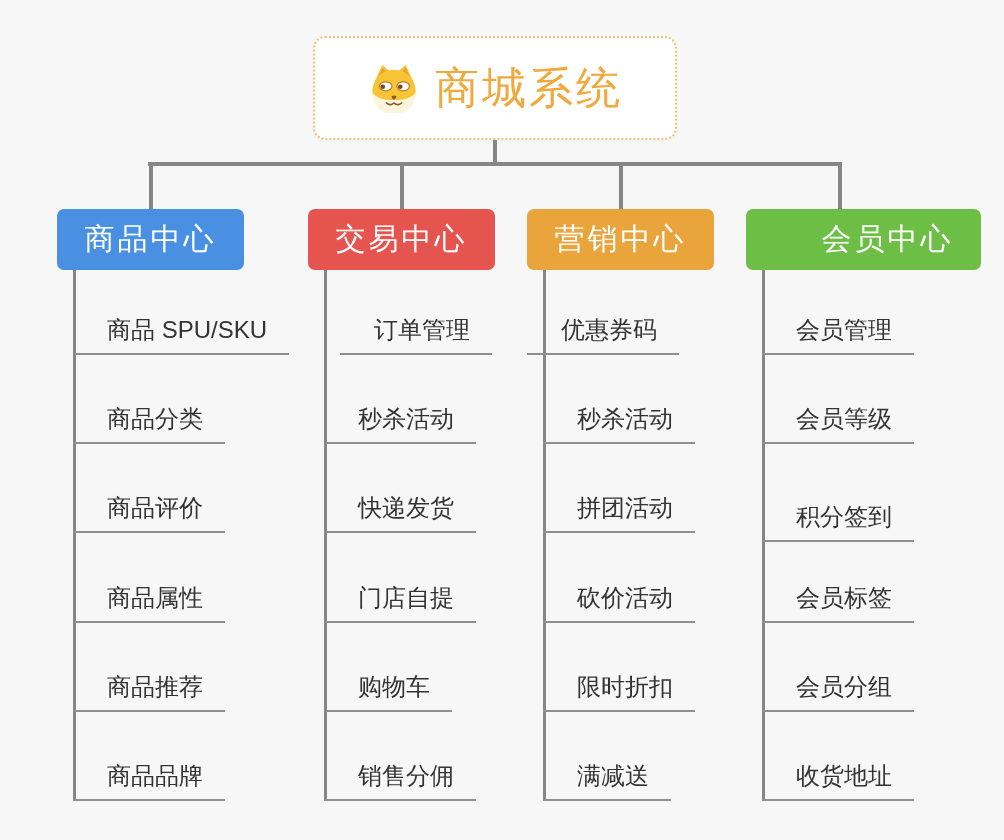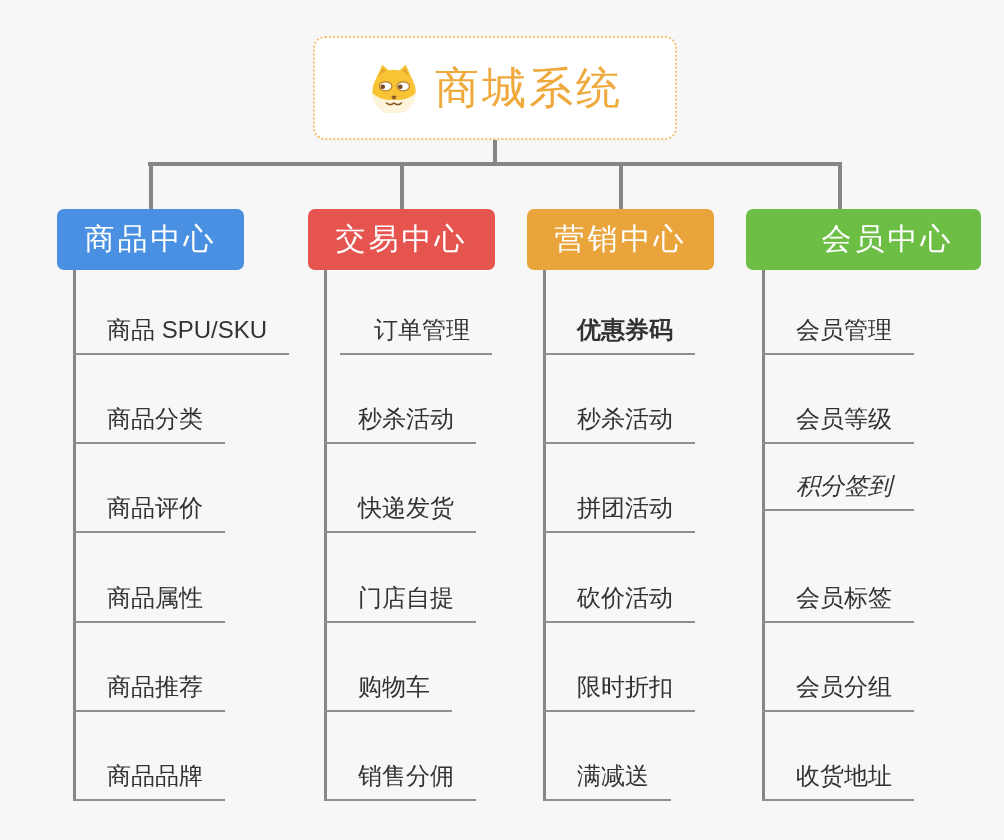--- a/index.html
+++ b/index.html
@@ -120,30 +120,30 @@
       </div>
       <div class="child-topic" style="left: 324px; top: 314px; border-bottom-color: rgb(143, 143, 143); margin-left: 16px;"><span>订单管理</span></div>
       <div class="child-topic" style="left: 324px; top: 403px; border-bottom-color: rgb(143, 143, 143);"><span>秒杀活动</span></div>
       <div class="child-topic" style="left: 324px; top: 492px; border-bottom-color: rgb(143, 143, 143);"><span>快递发货</span></div>
       <div class="child-topic" style="left: 324px; top: 582px; border-bottom-color: rgb(143, 143, 143);"><span>门店自提</span></div>
       <div class="child-topic" style="left: 324px; top: 671px; border-bottom-color: rgb(143, 143, 143);"><span>购物车</span></div>
       <div class="child-topic" style="left: 324px; top: 760px; border-bottom-color: rgb(143, 143, 143);"><span>销售分佣</span></div>
       <div class="branch-node" style="left: 527px; background: rgb(233, 164, 59);">
         <span>营销中心</span>
       </div>
-      <div class="child-topic" style="left: 543px; top: 314px; border-bottom-color: rgb(143, 143, 143); font-weight: bold;"><span>优惠券码</span></div>
+      <div class="child-topic" style="left: 527px; top: 314px; border-bottom-color: rgb(143, 143, 143);"><span>优惠券码</span></div>
       <div class="child-topic" style="left: 543px; top: 403px; border-bottom-color: rgb(143, 143, 143);"><span>秒杀活动</span></div>
       <div class="child-topic" style="left: 543px; top: 492px; border-bottom-color: rgb(143, 143, 143);"><span>拼团活动</span></div>
       <div class="child-topic" style="left: 543px; top: 582px; border-bottom-color: rgb(143, 143, 143);"><span>砍价活动</span></div>
       <div class="child-topic" style="left: 543px; top: 671px; border-bottom-color: rgb(143, 143, 143);"><span>限时折扣</span></div>
       <div class="child-topic" style="left: 543px; top: 760px; border-bottom-color: rgb(143, 143, 143);"><span>满减送</span></div>
       <div class="branch-node" style="left: 746px; background: rgb(108, 190, 69); padding-left: 48px;">
         <span>会员中心</span>
       </div>
       <div class="child-topic" style="left: 762px; top: 314px; border-bottom-color: rgb(143, 143, 143);"><span>会员管理</span></div>
       <div class="child-topic" style="left: 762px; top: 403px; border-bottom-color: rgb(143, 143, 143);"><span>会员等级</span></div>
-      <div class="child-topic" style="left: 762px; top: 470px; border-bottom-color: rgb(143, 143, 143); font-style: italic;"><span>积分签到</span></div>
+      <div class="child-topic" style="left: 762px; top: 501px; border-bottom-color: rgb(143, 143, 143);"><span>积分签到</span></div>
       <div class="child-topic" style="left: 762px; top: 582px; border-bottom-color: rgb(143, 143, 143);"><span>会员标签</span></div>
       <div class="child-topic" style="left: 762px; top: 671px; border-bottom-color: rgb(143, 143, 143);"><span>会员分组</span></div>
       <div class="child-topic" style="left: 762px; top: 760px; border-bottom-color: rgb(143, 143, 143);"><span>收货地址</span></div>
     </div>
 
 </div>
 
 </body></html>

